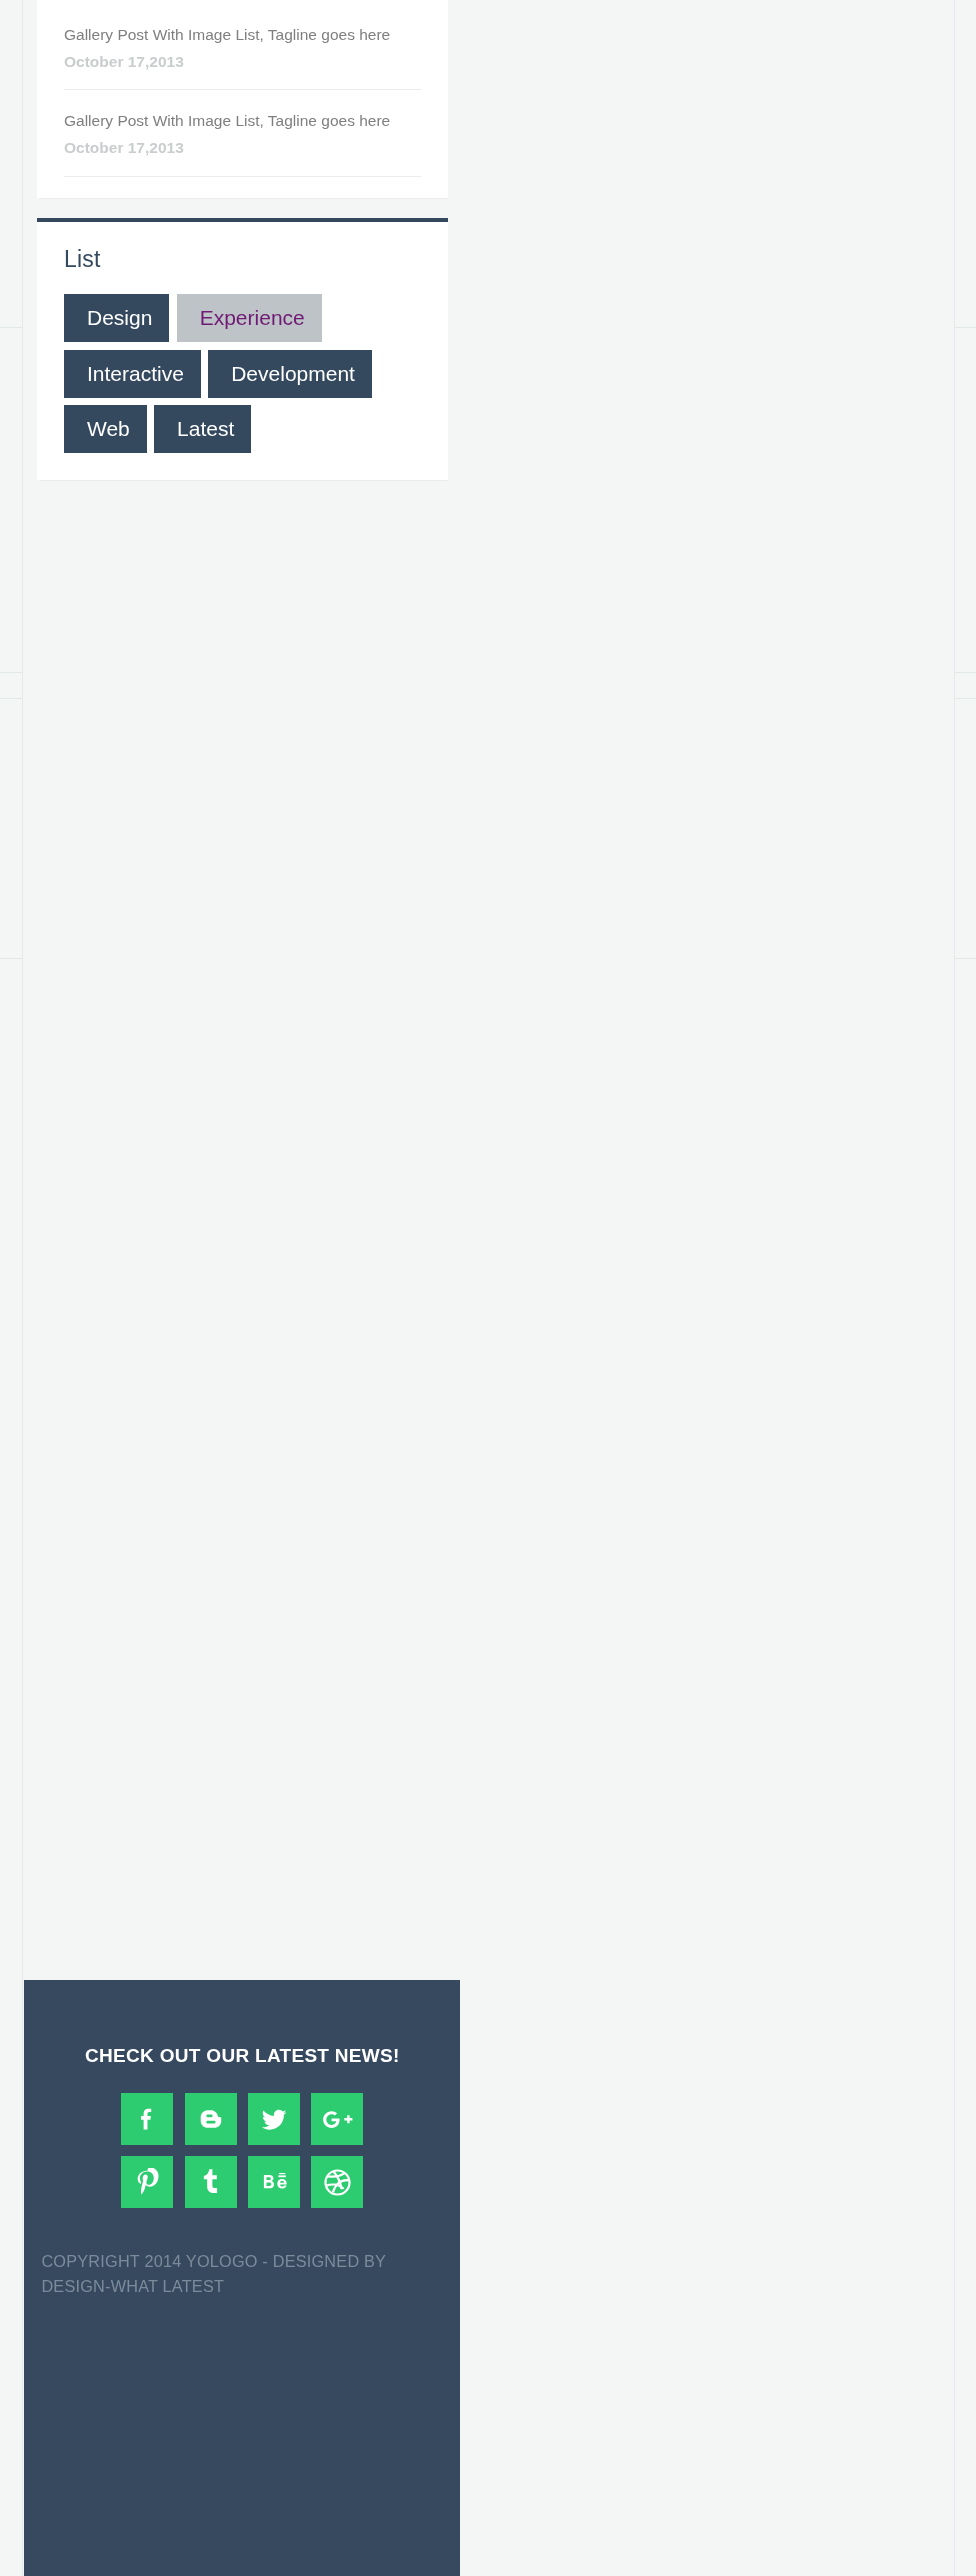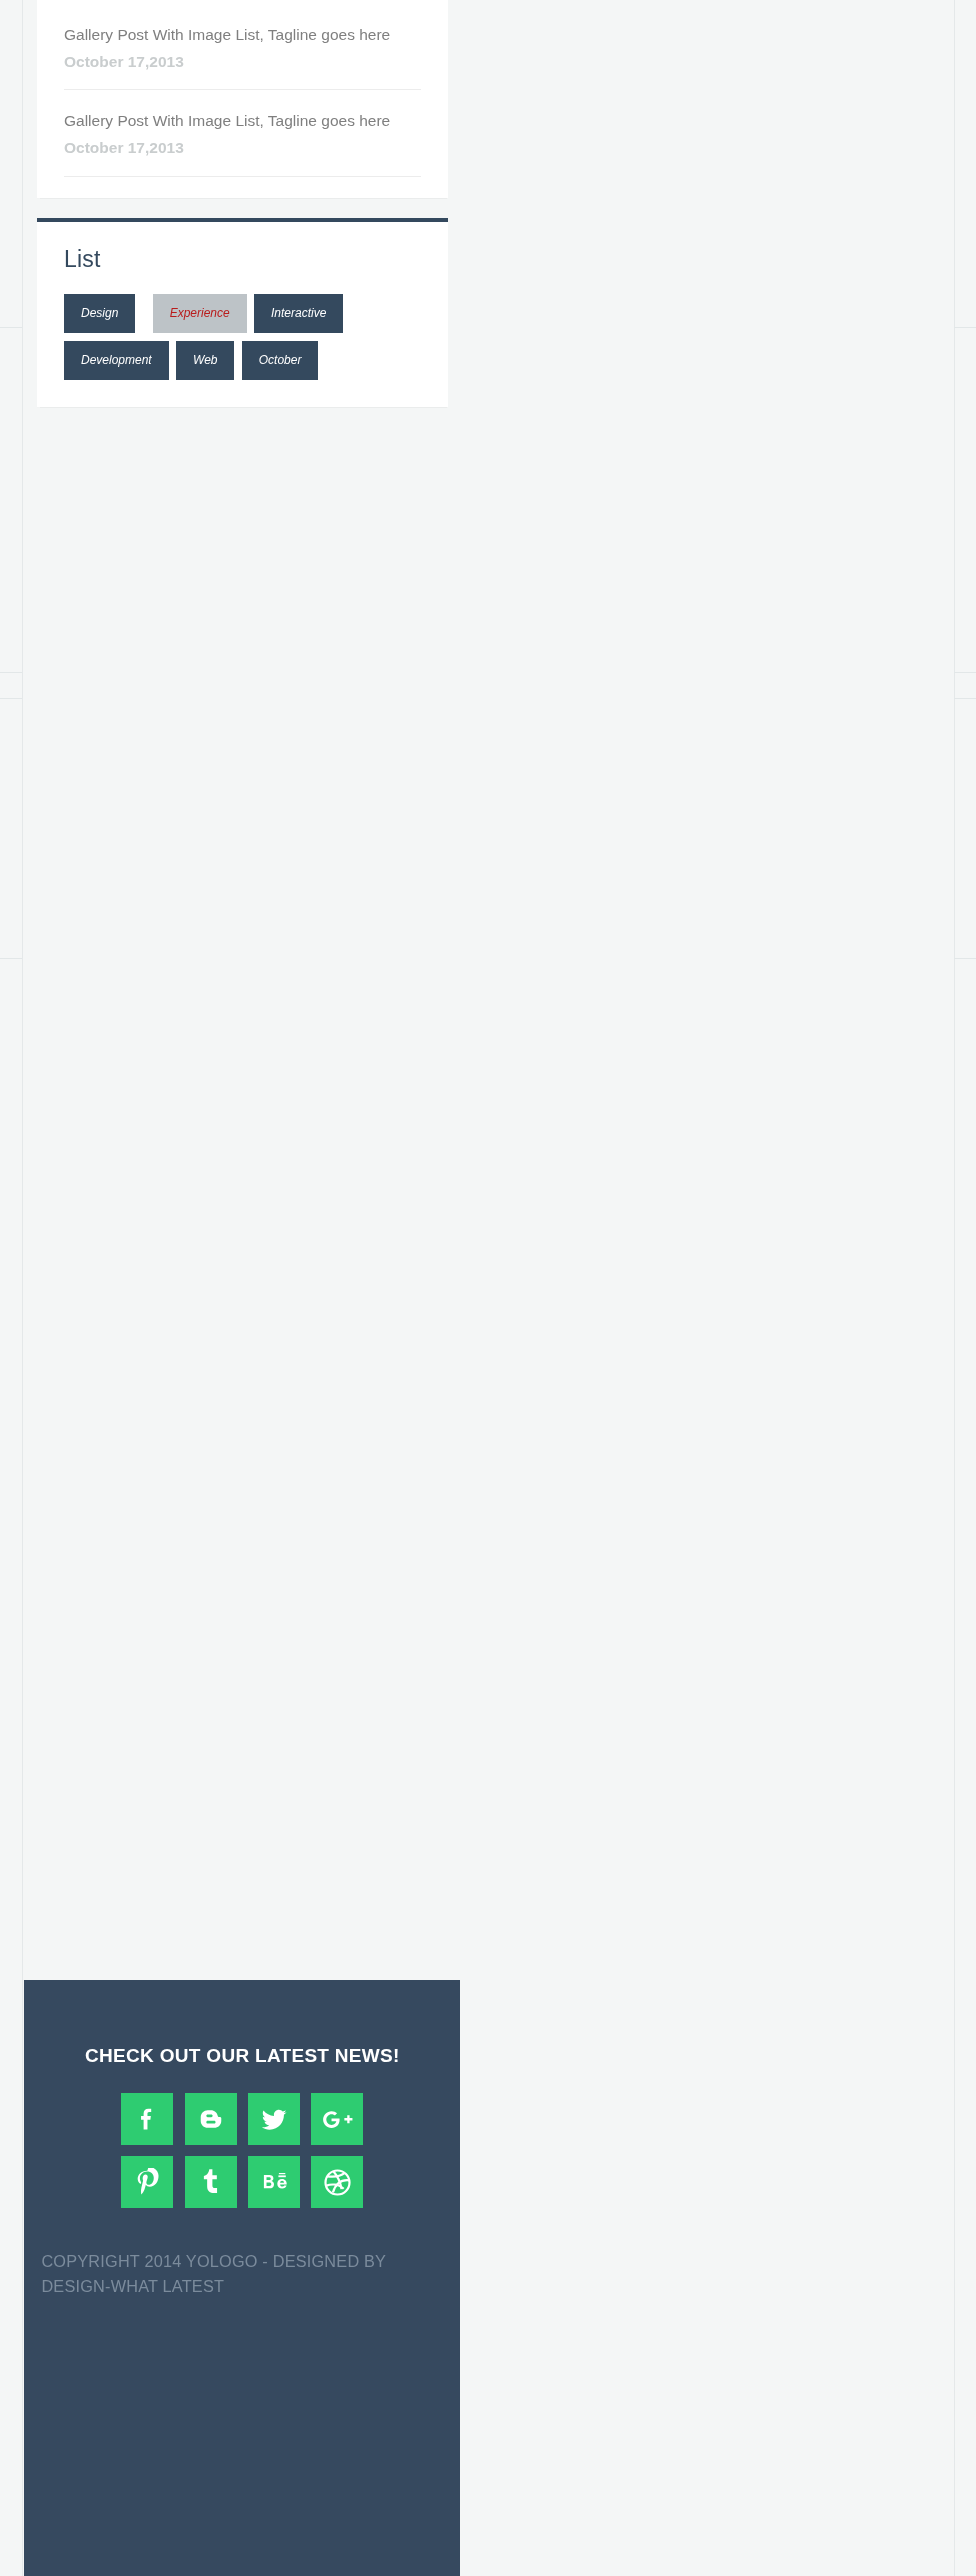--- a/index.html
+++ b/index.html
@@ -87,29 +87,28 @@
   
   .tag-list {
     display: flex;
     flex-wrap: wrap;
     gap: 7.3px;
     padding-bottom: 6.5px;
   }
   .tag {
     background: #34495e;
     color: #ffffff;
-    font-size: 12px;
+    font-size: 21px;
     line-height: 1;
-    padding: 13px 17px 14px 17px;
+    padding: 13px 17px 14px 23px;
     display: inline-block;
     white-space: nowrap;
     cursor: pointer;
-    font-style: italic;
-  }
-  .tag.active { background: #bdc3c7; color: #b91c1c; margin-left: 10px; }
+  }
+  .tag.active { background: #bdc3c7; color: #701a75; }
 
   
   .flickr-grid {
     display: grid;
     grid-template-columns: repeat(4, 1fr);
     grid-template-rows: repeat(2, 1fr);
     gap: 4.9px;
     width: 344px;
   }
   .flickr-thumb {
@@ -200,21 +199,21 @@
     </section>
 
     <section class="widget">
       <h3 class="widget-title">List</h3>
       <div class="tag-list">
         <span class="tag">Design</span>
         <span class="tag active">Experience</span>
         <span class="tag">Interactive</span>
         <span class="tag">Development</span>
         <span class="tag">Web</span>
-        <span class="tag">October</span>
+        <span class="tag">Latest</span>
       </div>
     </section>
 
 
   </div>
 
   <footer id="footer">
     <div class="footer-cta">CHECK OUT OUR LATEST NEWS!</div>
 
     <div class="social-grid">

